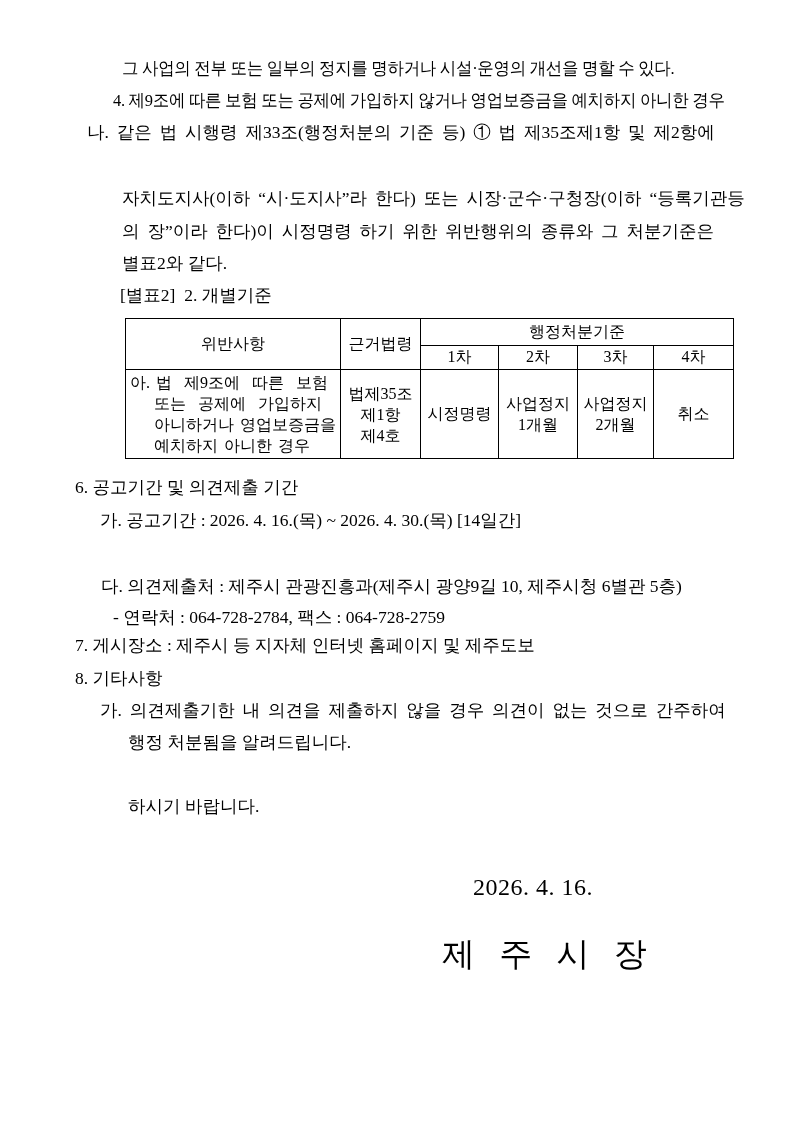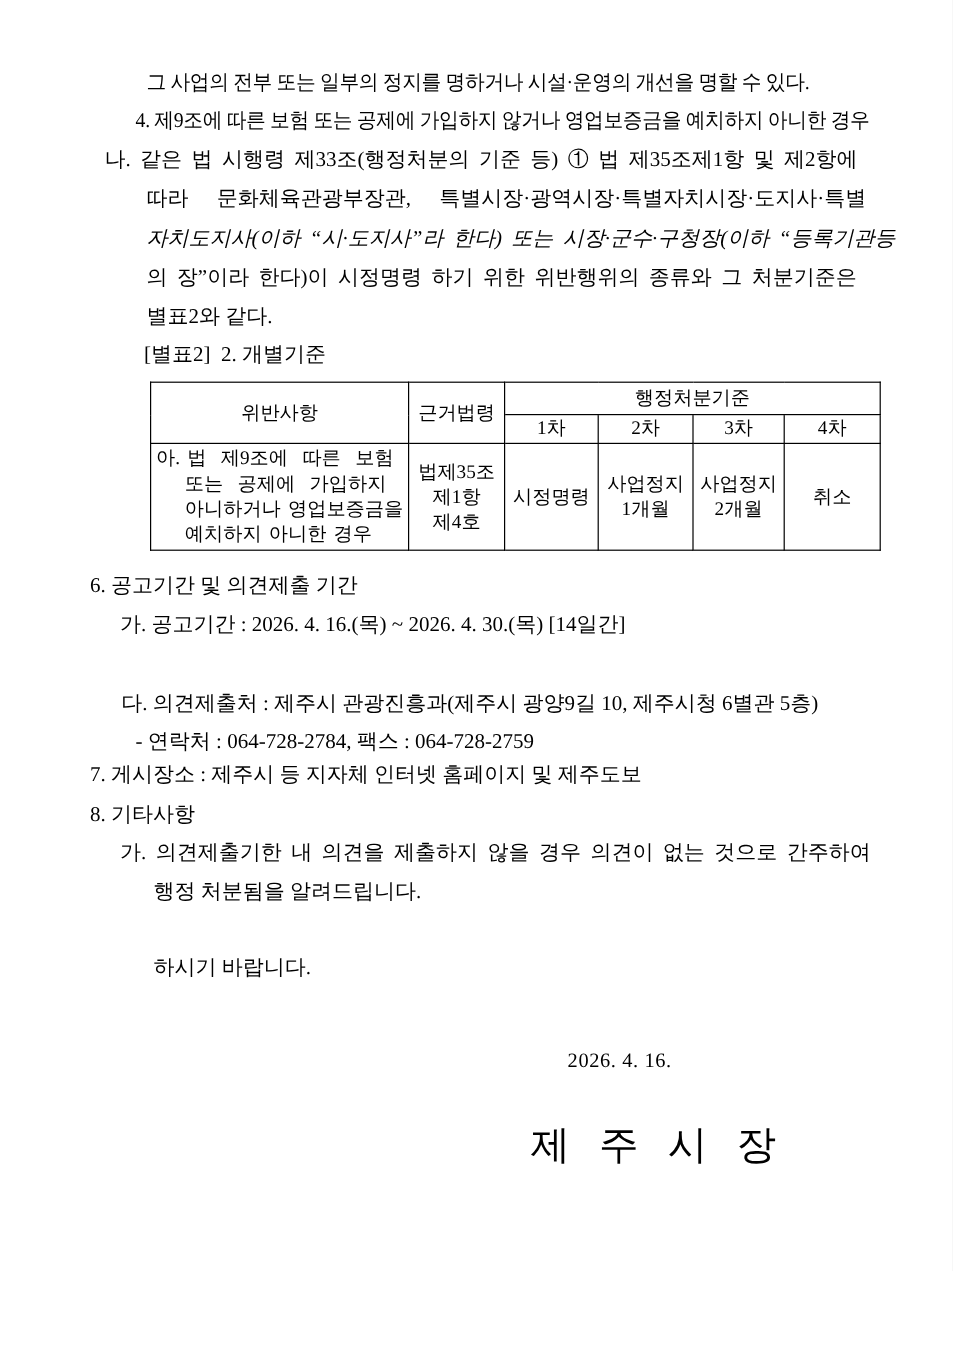--- a/index.html
+++ b/index.html
@@ -54,43 +54,42 @@
     padding: 2px 4px !important;
   }
   .cell-multiline {
     white-space: pre-line;
     line-height: 21px;
   }
   .date-line {
     position: absolute;
     left: 473px;
     top: 874px;
-    font-size: 17px;
+    font-size: 24px;
     letter-spacing: 0.5px;
     white-space: pre;
   }
   .signature-line {
     position: absolute;
     left: 442px;
     top: 932px;
     font-size: 33px;
     word-spacing: 16px;
     white-space: pre;
   }
 </style>
 </head>
 <body>
 
 <div class="page">
 
   <div class="ln cond" style="left:122px; top:57px;">그 사업의 전부 또는 일부의 정지를 명하거나 시설·운영의 개선을 명할 수 있다.</div>
   <div class="ln cond" style="left:113px; top:89px;">4. 제9조에 따른 보험 또는 공제에 가입하지 않거나 영업보증금을 예치하지 아니한 경우</div>
   <div class="ln just" style="left:87px;  top:121px;">나. 같은 법 시행령 제33조(행정처분의 기준 등) ① 법 제35조제1항 및 제2항에</div>
-  <div class="ln just" style="left:122px; top:154px;">따라   문화체육관광부장관,   특별시장·광역시장·특별자치시장·도지사·특별</div>
-  <div class="ln just" style="left:122px; top:187px;font-style:italic;">자치도지사(이하 “시·도지사”라 한다) 또는 시장·군수·구청장(이하 “등록기관등</div>
+  <div class="ln just" style="left:122px; top:187px;">자치도지사(이하 “시·도지사”라 한다) 또는 시장·군수·구청장(이하 “등록기관등</div>
   <div class="ln just" style="left:122px; top:220px;">의 장”이라 한다)이 시정명령 하기 위한 위반행위의 종류와 그 처분기준은</div>
   <div class="ln" style="left:122px; top:252px;">별표2와 같다.</div>
   <div class="ln" style="left:120px; top:284px;">[별표2]  2. 개별기준</div>
 
   <table class="tbl">
     <colgroup>
       <col style="width:215px;">
       <col style="width:80px;">
       <col style="width:78px;">
       <col style="width:79px;">

